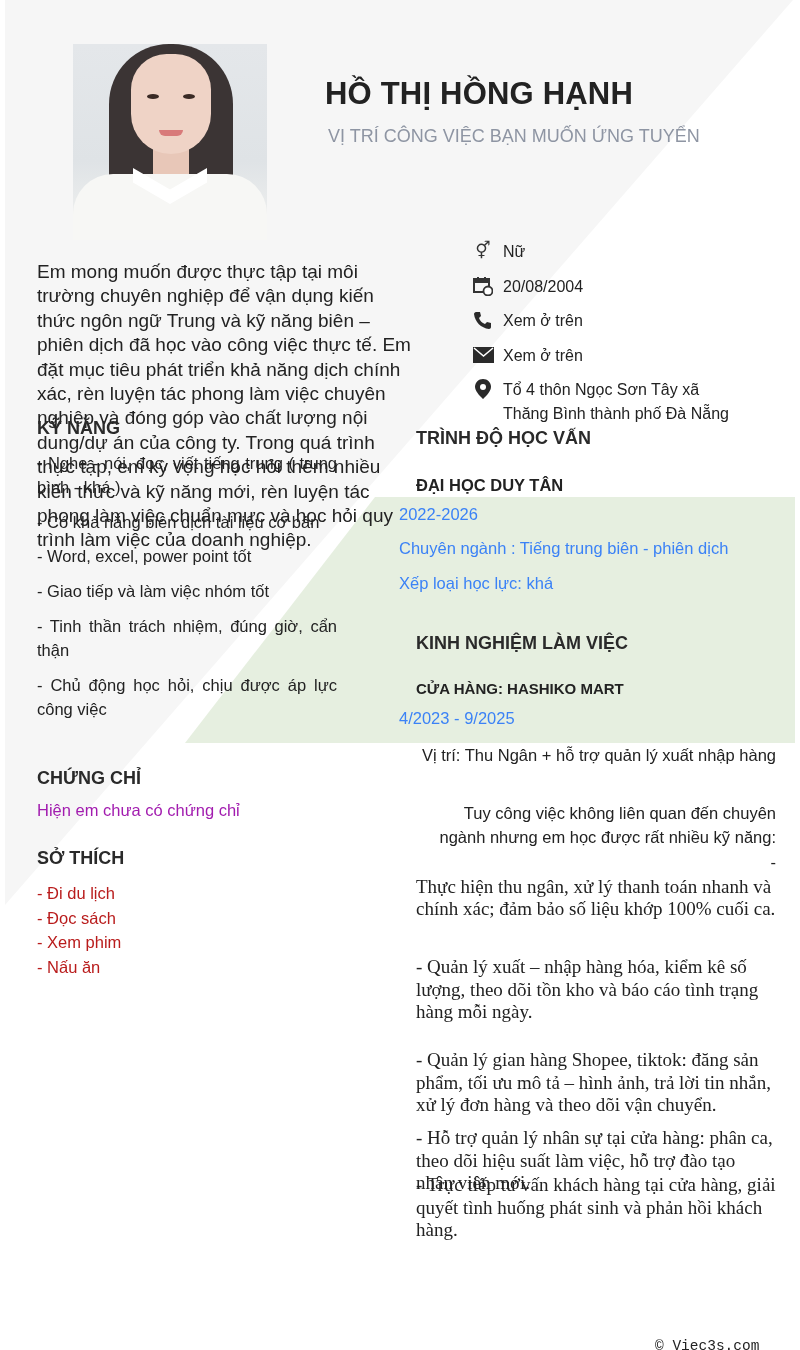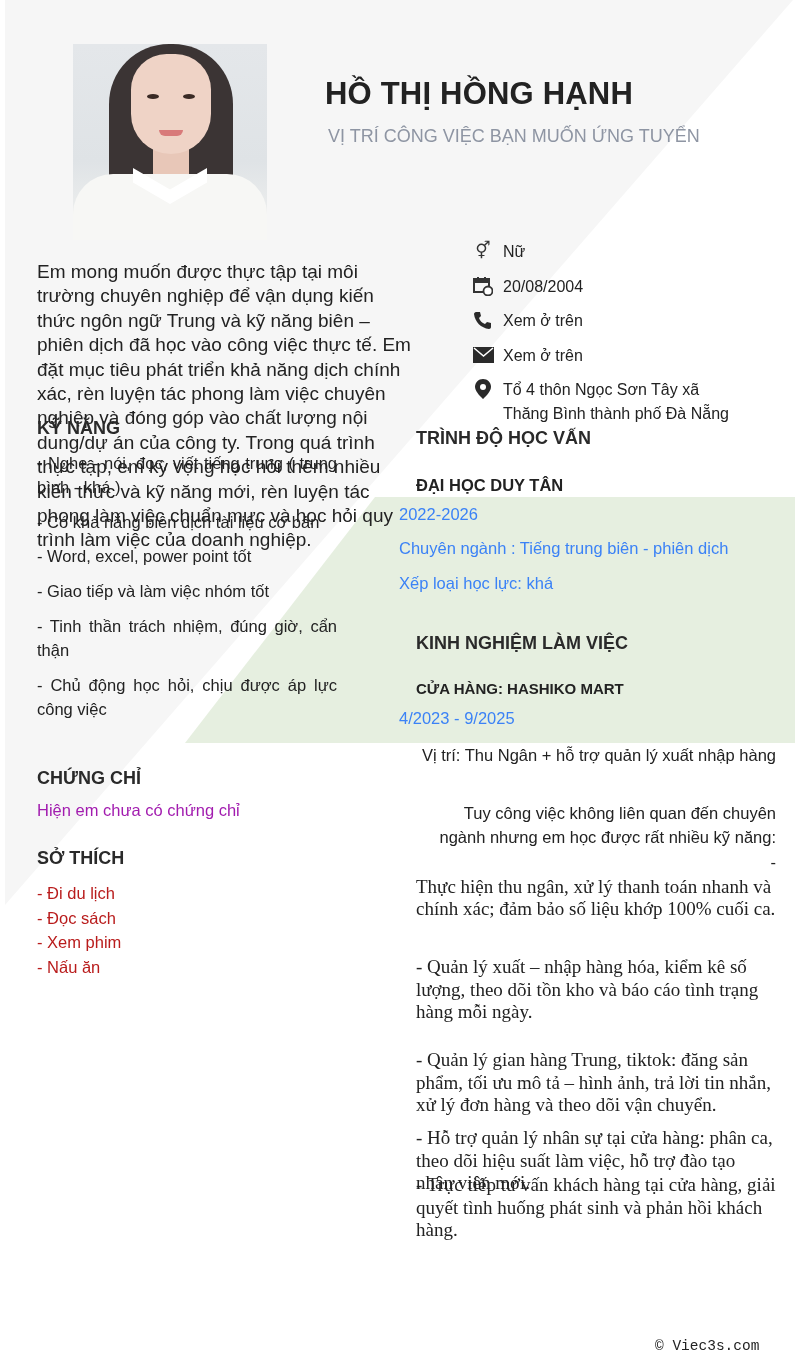--- a/index.html
+++ b/index.html
@@ -135,17 +135,17 @@
 <div class="edu-line" style="top:574px">Xếp loại học lực: khá</div>
 
 <div class="abs sec-title work-title">KINH NGHIỆM LÀM VIỆC</div>
 <div class="abs work-company">CỬA HÀNG: HASHIKO MART</div>
 <div class="edu-line" style="top:709px">4/2023 - 9/2025</div>
 <div class="work-text" style="top:743px">Vị trí: Thu Ngân + hỗ trợ quản lý xuất nhập hàng</div>
 <div class="work-text" style="top:801px">Tuy công việc không liên quan đến chuyên ngành nhưng em học được rất nhiều kỹ năng:</div>
 <div class="work-text" style="top:850px">-</div>
 <div class="serif" style="top:876px; line-height:22px;">Thực hiện thu ngân, xử lý thanh toán nhanh và chính xác; đảm bảo số liệu khớp 100% cuối ca.</div>
 <div class="serif" style="top:956px; line-height:22.5px;">- Quản lý xuất – nhập hàng hóa, kiểm kê số lượng, theo dõi tồn kho và báo cáo tình trạng hàng mỗi ngày.</div>
-<div class="serif" style="top:1049px; line-height:22.5px;">- Quản lý gian hàng Trung, tiktok:  đăng sản phẩm, tối ưu mô tả – hình ảnh, trả lời tin nhắn, xử lý đơn hàng và theo dõi vận chuyển.</div>
+<div class="serif" style="top:1049px; line-height:22.5px;">- Quản lý gian hàng Shopee, tiktok:  đăng sản phẩm, tối ưu mô tả – hình ảnh, trả lời tin nhắn, xử lý đơn hàng và theo dõi vận chuyển.</div>
 <div class="serif" style="top:1127px; line-height:22.5px;">- Hỗ trợ quản lý nhân sự tại cửa hàng: phân ca, theo dõi hiệu suất làm việc, hỗ trợ đào tạo nhân viên mới.</div>
 <div class="serif" style="top:1174px; line-height:22.5px;">- Trực tiếp tư vấn khách hàng tại cửa hàng, giải quyết tình huống phát sinh và phản hồi khách hàng.</div>
 
 <div class="abs footer">© Viec3s.com</div>
 
 </body></html>

